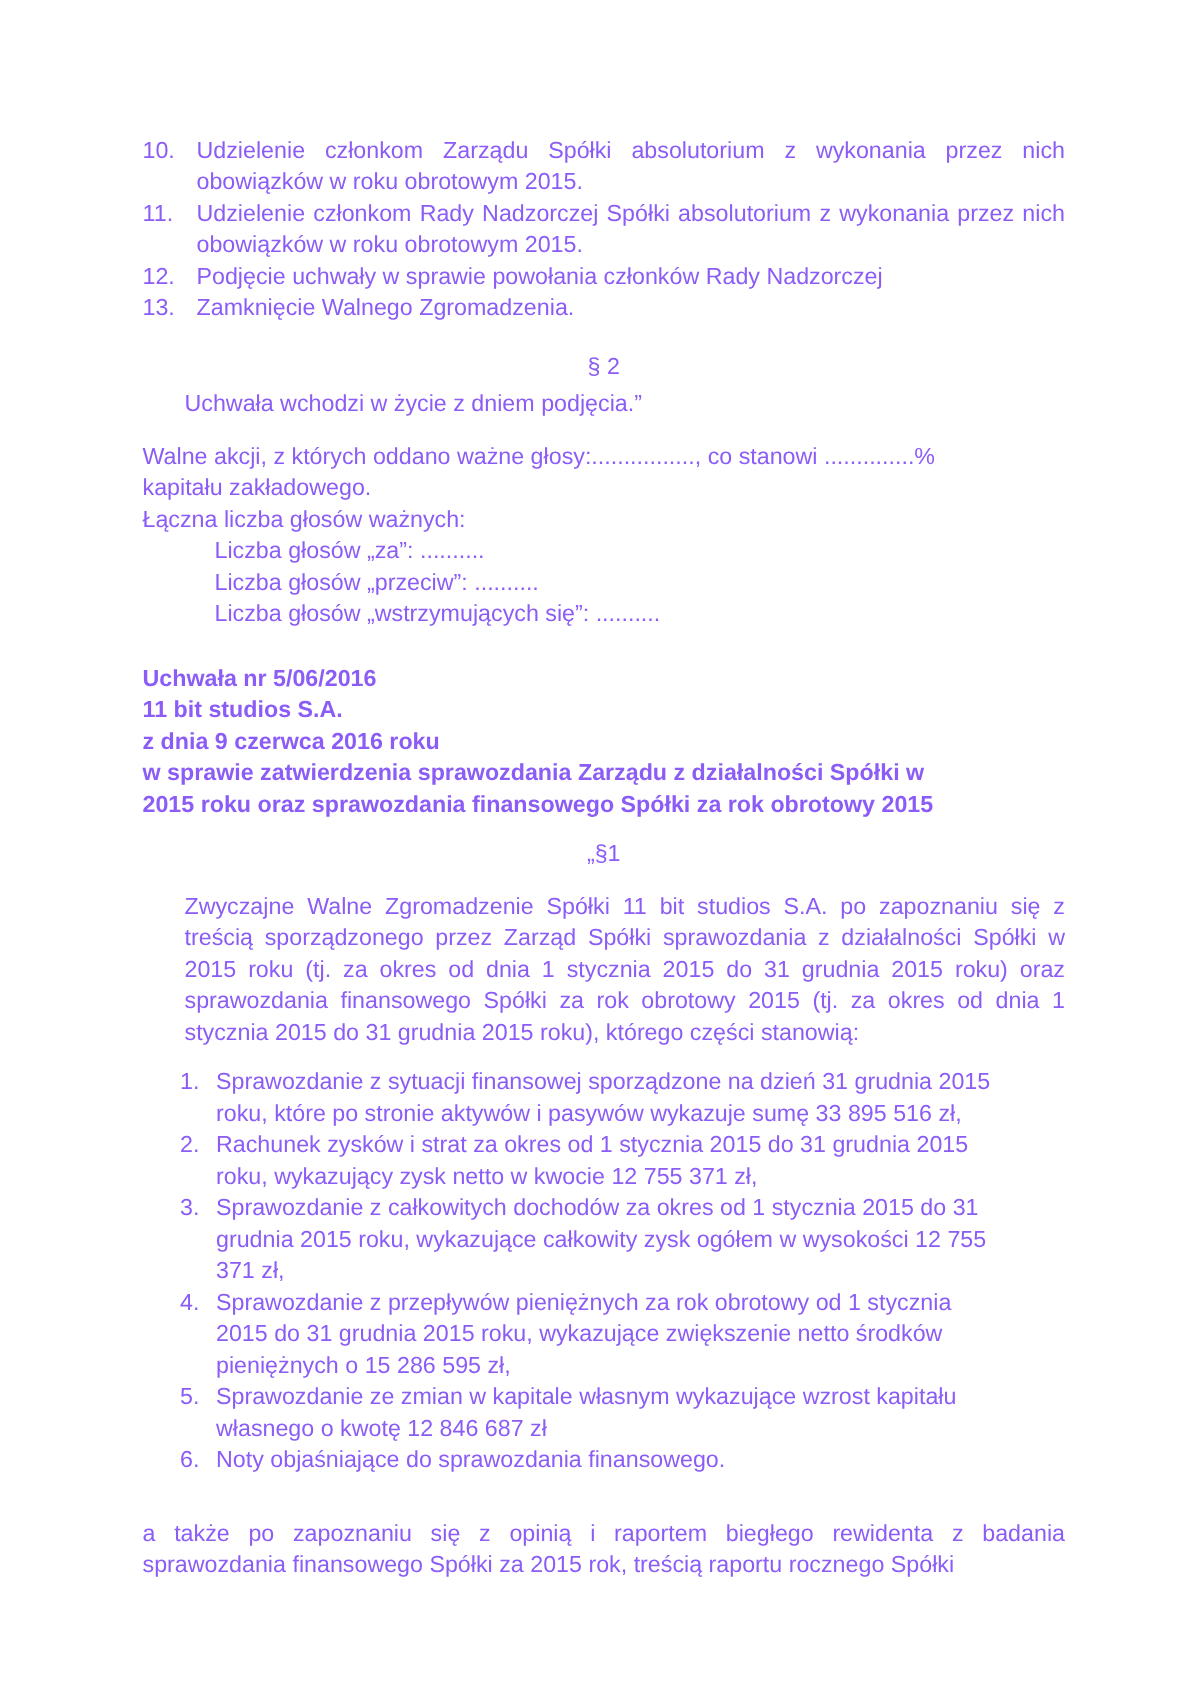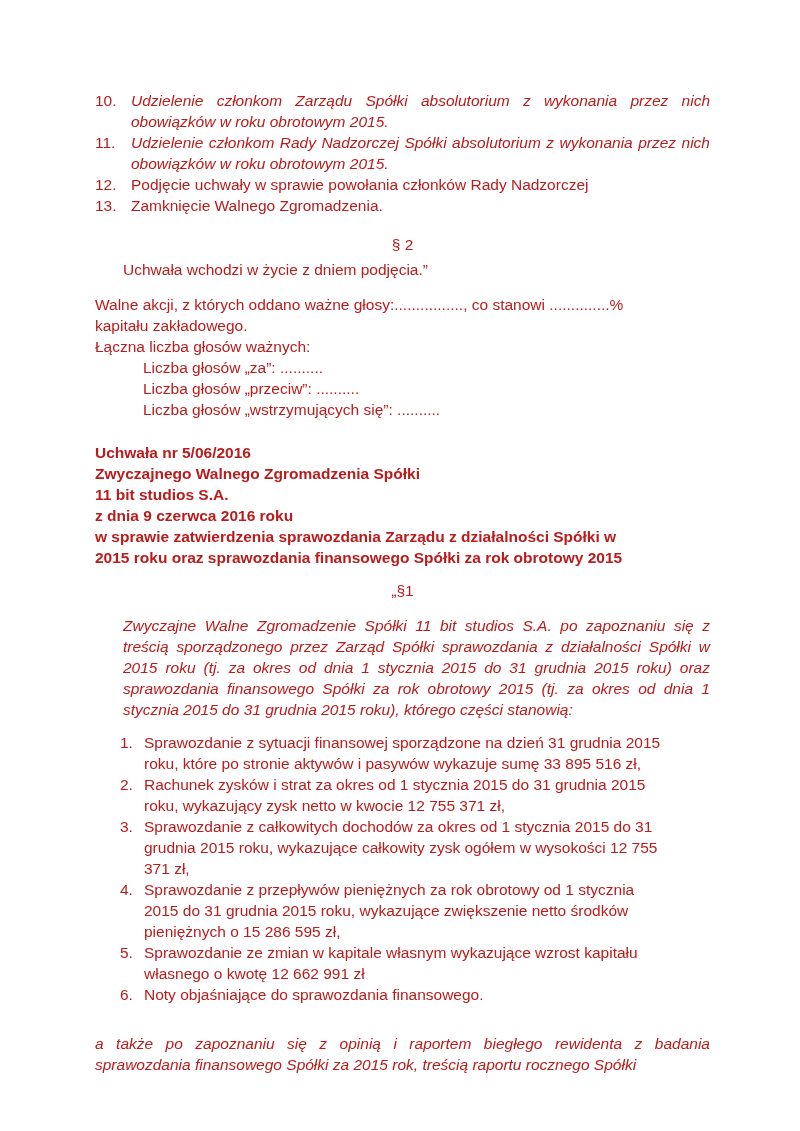--- a/index.html
+++ b/index.html
@@ -10,28 +10,28 @@
     overflow: hidden;
   }
   .page {
     box-sizing: border-box;
     width: 800px;
     height: 1131px;
     padding: 90px 90px 30px 95px;
     font-family: "Liberation Sans", sans-serif;
     font-size: 15.5px;
     line-height: 21px;
-    color: #b91c1c;
+    color: #8b5cf6;
     background: #ffffff;
   }
   .li { display: flex; }
   .li .num { flex: 0 0 36px; }
   .li .txt { flex: 1; }
   .finlist .li .num { flex: 0 0 24px; }
-  .justify { text-align: justify; font-style: italic; }
+  .justify { text-align: justify; }
   .center { text-align: center; }
   .sec2-heading { margin-top: 18px; }
   .sec2-body { margin-top: 4px; padding-left: 28px; }
   .voting { margin-top: 14px; }
   .vdetail { padding-left: 48px; }
   .title-block { margin-top: 22px; font-weight: bold; }
   .sec1-heading { margin-top: 12px; }
   .intro { margin-top: 14px; margin-left: 28px; }
   .finlist { margin-top: 12px; margin-left: 25px; margin-right: 45px; }
   .closing { margin-top: 28px; }
@@ -68,21 +68,20 @@
     <div>Walne akcji, z których oddano ważne głosy:................, co stanowi ..............%</div>
     <div>kapitału zakładowego.</div>
     <div>Łączna liczba głosów ważnych:</div>
     <div class="vdetail">Liczba głosów „za”: ..........</div>
     <div class="vdetail">Liczba głosów „przeciw”: ..........</div>
     <div class="vdetail">Liczba głosów „wstrzymujących się”: ..........</div>
   </div>
 
   <div class="title-block">
     <div>Uchwała nr 5/06/2016</div>
-    <div>Zwyczajnego Walnego Zgromadzenia Spółki</div>
     <div>11 bit studios S.A.</div>
     <div>z dnia 9 czerwca 2016 roku</div>
     <div>w sprawie zatwierdzenia sprawozdania Zarządu z działalności Spółki w</div>
     <div>2015 roku oraz sprawozdania finansowego Spółki za rok obrotowy 2015</div>
   </div>
 
   <div class="center sec1-heading">„§1</div>
 
   <div class="justify intro">Zwyczajne Walne Zgromadzenie Spółki 11 bit studios S.A. po zapoznaniu się z treścią sporządzonego przez Zarząd Spółki sprawozdania z działalności Spółki w 2015 roku (tj. za okres od dnia 1 stycznia 2015 do 31 grudnia 2015 roku) oraz sprawozdania finansowego Spółki za rok obrotowy 2015 (tj. za okres od dnia 1 stycznia 2015 do 31 grudnia 2015 roku), którego części stanowią:</div>
 
@@ -98,21 +97,21 @@
     <div class="li">
       <span class="num">3.</span>
       <span class="txt">Sprawozdanie z całkowitych dochodów za okres od 1 stycznia 2015 do 31 grudnia 2015 roku, wykazujące całkowity zysk ogółem w wysokości 12 755 371 zł,</span>
     </div>
     <div class="li">
       <span class="num">4.</span>
       <span class="txt">Sprawozdanie z przepływów pieniężnych za rok obrotowy od 1 stycznia 2015 do 31 grudnia 2015 roku, wykazujące zwiększenie netto środków pieniężnych o 15 286 595 zł,</span>
     </div>
     <div class="li">
       <span class="num">5.</span>
-      <span class="txt">Sprawozdanie ze zmian w kapitale własnym wykazujące wzrost kapitału własnego o kwotę 12 662 991 zł</span>
+      <span class="txt">Sprawozdanie ze zmian w kapitale własnym wykazujące wzrost kapitału własnego o kwotę 12 846 687 zł</span>
     </div>
     <div class="li">
       <span class="num">6.</span>
       <span class="txt">Noty objaśniające do sprawozdania finansowego.</span>
     </div>
   </div>
 
   <div class="justify closing">a także po zapoznaniu się z opinią i raportem biegłego rewidenta z badania sprawozdania finansowego Spółki za 2015 rok, treścią raportu rocznego Spółki</div>
 
 </div>

